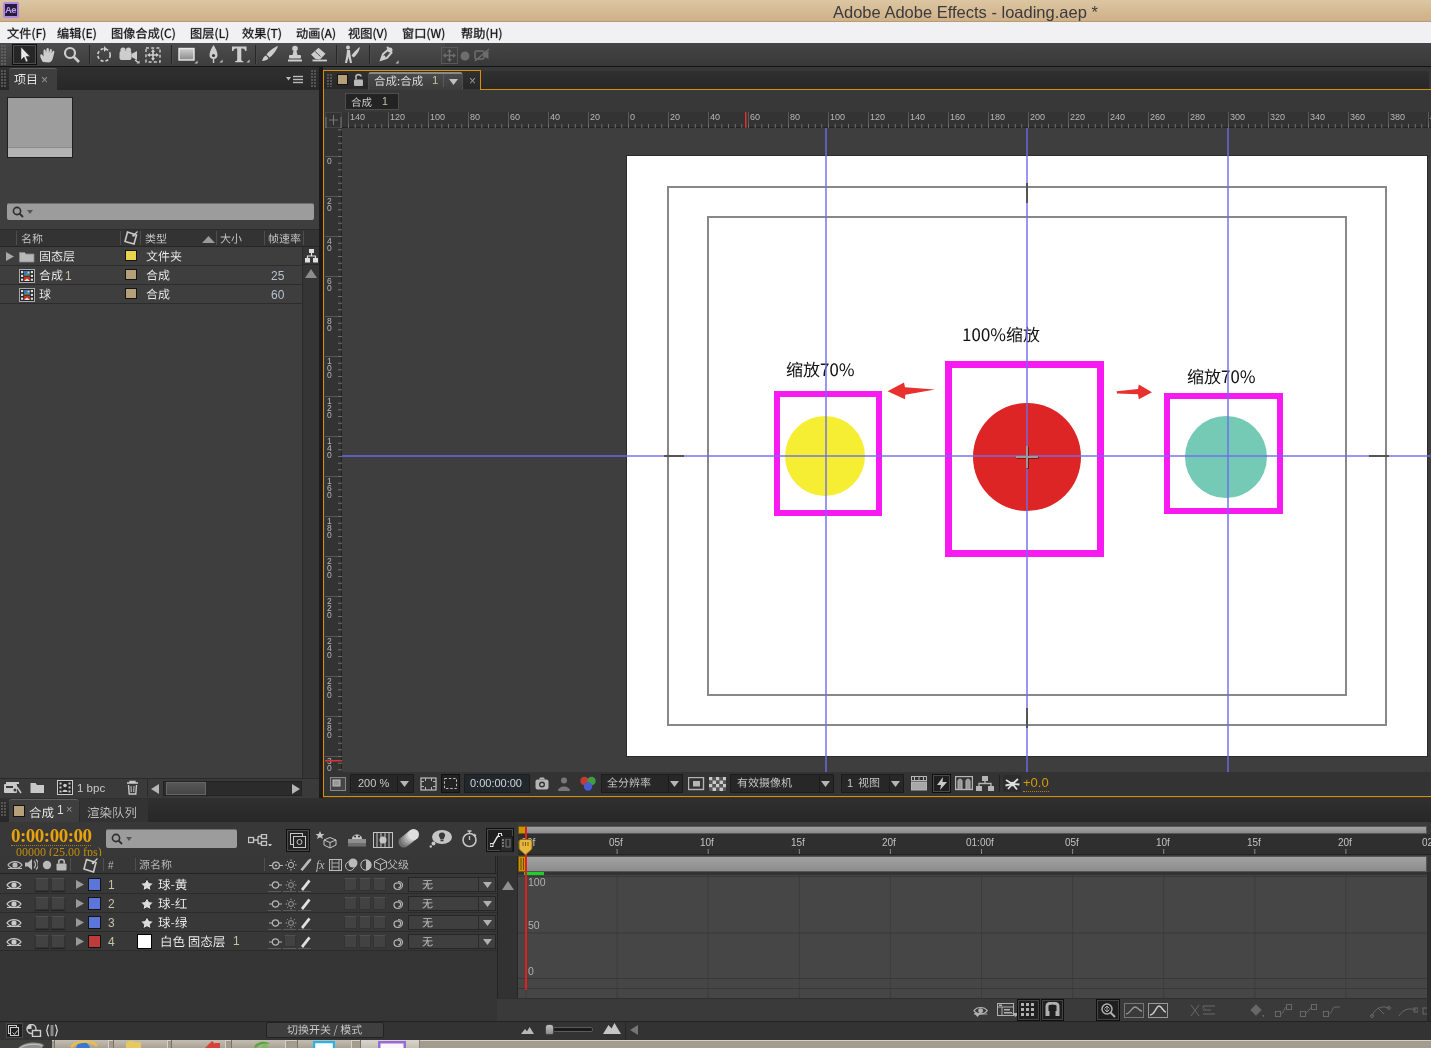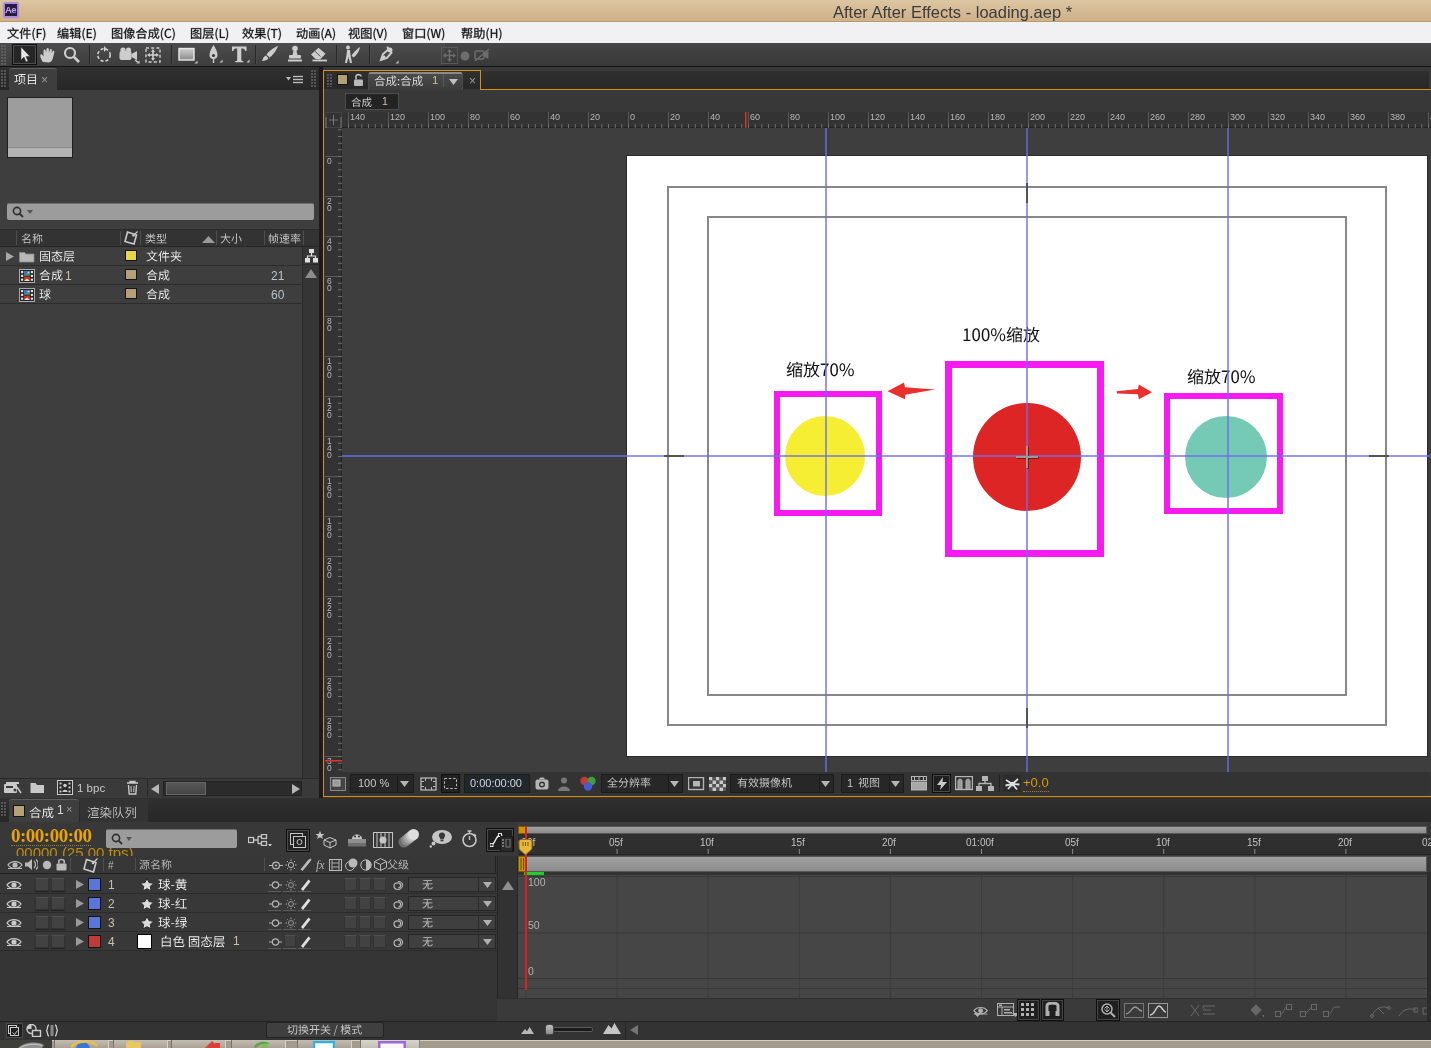--- a/index.html
+++ b/index.html
@@ -1,20 +1,20 @@
 <!DOCTYPE html>
 <html><head><meta charset="utf-8"><style>
 html,body{margin:0;padding:0}
 body{font-family:"Liberation Sans",sans-serif;width:1431px;height:1048px;position:relative;overflow:hidden;background:#1d1d1d}
 div{box-sizing:border-box}
 </style></head><body>
 <div style="position:absolute;left:0px;top:0px;width:1431px;height:22px;background:linear-gradient(#dcc6a2,#cfb088);border-bottom:1px solid #b89c74"></div>
 <div style="position:absolute;left:3px;top:2px;width:16px;height:16px;background:#261c3e;border:2px solid #b08ae0;border-radius:2px"></div>
 <div style="position:absolute;left:5px;top:4px;font-size:9.5px;color:#c0a2ee;white-space:nowrap;font-weight:bold;letter-spacing:-0.5px">Ae</div>
-<div style="position:absolute;left:833px;top:3px;font-size:16.5px;color:#3b3b3b;white-space:nowrap;">After After Effects - loading.aep *</div>
+<div style="position:absolute;left:833px;top:3px;font-size:16.5px;color:#3b3b3b;white-space:nowrap;">Adobe Adobe Effects - loading.aep *</div>
 <div style="position:absolute;left:0px;top:22px;width:1431px;height:21px;background:#f1f1f3"></div>
 <svg style="position:absolute;left:7px;top:24.6px;overflow:visible" width="41" height="18">
     <g transform="translate(0,12.9)">
       <path d="M5.2 -10.0C5.5 -9.4 5.9 -8.6 6.1 -8.1L7.1 -8.5C6.9 -9.0 6.5 -9.7 6.1 -10.3ZM0.6 -8.1V-7.2H2.5C3.2 -5.3 4.2 -3.7 5.5 -2.4C4.1 -1.3 2.5 -0.5 0.4 0.1C0.6 0.3 0.9 0.7 1.0 1.0C3.0 0.3 4.7 -0.6 6.1 -1.8C7.5 -0.6 9.2 0.3 11.2 0.9C11.3 0.6 11.6 0.2 11.8 0.0C9.8 -0.4 8.2 -1.3 6.8 -2.5C8.1 -3.7 9.0 -5.3 9.7 -7.2H11.6V-8.1ZM6.1 -3.1C5.0 -4.2 4.1 -5.6 3.5 -7.2H8.7C8.1 -5.6 7.2 -4.2 6.1 -3.1Z M16.1 -4.2V-3.3H19.6V1.0H20.5V-3.3H23.8V-4.2H20.5V-6.9H23.3V-7.7H20.5V-10.1H19.6V-7.7H17.9C18.1 -8.3 18.2 -8.9 18.3 -9.5L17.5 -9.6C17.2 -8.0 16.7 -6.5 16.0 -5.5C16.2 -5.3 16.6 -5.1 16.8 -5.0C17.1 -5.5 17.4 -6.1 17.6 -6.9H19.6V-4.2ZM15.5 -10.2C14.8 -8.4 13.7 -6.5 12.6 -5.3C12.7 -5.1 13.0 -4.6 13.1 -4.4C13.5 -4.8 13.9 -5.3 14.2 -5.9V1.0H15.1V-7.3C15.6 -8.1 16.0 -9.0 16.3 -9.9Z M27.3 2.4 28.0 2.1C26.9 0.4 26.4 -1.7 26.4 -3.8C26.4 -5.9 26.9 -7.9 28.0 -9.7L27.3 -10.0C26.2 -8.1 25.5 -6.2 25.5 -3.8C25.5 -1.4 26.2 0.6 27.3 2.4Z M29.8 0.0H30.9V-4.0H34.3V-5.0H30.9V-8.0H34.9V-8.9H29.8Z M36.5 2.4C37.6 0.6 38.3 -1.4 38.3 -3.8C38.3 -6.2 37.6 -8.1 36.5 -10.0L35.8 -9.7C36.8 -7.9 37.3 -5.9 37.3 -3.8C37.3 -1.7 36.8 0.4 35.8 2.1Z" fill="#141414" stroke="#141414" stroke-width="0.3"></path>
     </g>
   </svg>
 <svg style="position:absolute;left:57px;top:24.6px;overflow:visible" width="41" height="18">
     <g transform="translate(0,12.9)">
       <path d="M0.5 -0.7 0.7 0.2C1.7 -0.2 3.0 -0.7 4.2 -1.3L4.1 -2.0C2.7 -1.5 1.4 -1.0 0.5 -0.7ZM0.7 -5.2C0.9 -5.2 1.2 -5.3 2.5 -5.5C2.0 -4.7 1.6 -4.1 1.4 -3.9C1.1 -3.4 0.8 -3.1 0.5 -3.0C0.6 -2.8 0.8 -2.4 0.8 -2.2C1.1 -2.4 1.4 -2.5 4.1 -3.1C4.1 -3.3 4.1 -3.6 4.1 -3.9L2.0 -3.4C2.9 -4.6 3.7 -5.9 4.4 -7.3L3.7 -7.7C3.5 -7.2 3.2 -6.8 3.0 -6.3L1.6 -6.2C2.3 -7.2 3.0 -8.6 3.5 -9.9L2.6 -10.2C2.2 -8.8 1.4 -7.2 1.1 -6.8C0.9 -6.3 0.7 -6.1 0.5 -6.0C0.6 -5.8 0.7 -5.3 0.7 -5.2ZM7.6 -4.3V-2.5H6.6V-4.3ZM8.2 -4.3H9.1V-2.5H8.2ZM5.9 -5.0V0.9H6.6V-1.7H7.6V0.6H8.2V-1.7H9.1V0.6H9.7V-1.7H10.6V0.1C10.6 0.2 10.6 0.2 10.5 0.2C10.4 0.2 10.2 0.2 9.9 0.2C10.0 0.4 10.1 0.7 10.1 0.9C10.6 0.9 10.9 0.9 11.1 0.8C11.3 0.6 11.3 0.4 11.3 0.1V-5.0L10.6 -5.0ZM9.7 -4.3H10.6V-2.5H9.7ZM7.4 -10.1C7.6 -9.7 7.8 -9.3 7.9 -8.9H5.1V-6.3C5.1 -4.4 4.9 -1.7 3.8 0.3C4.0 0.3 4.4 0.6 4.5 0.8C5.7 -1.2 5.9 -4.1 5.9 -6.1H11.2V-8.9H8.9C8.7 -9.3 8.5 -9.9 8.2 -10.3ZM5.9 -8.1H10.4V-6.8H5.9Z M18.9 -9.2H22.2V-7.9H18.9ZM18.1 -9.9V-7.2H23.1V-9.9ZM13.2 -4.1C13.3 -4.1 13.7 -4.2 14.1 -4.2H15.2V-2.5L12.7 -2.0L12.9 -1.1L15.2 -1.6V0.9H16.0V-1.8L17.4 -2.1L17.4 -2.9L16.0 -2.6V-4.2H17.1V-5.1H16.0V-6.9H15.2V-5.1H14.0C14.3 -5.9 14.7 -6.9 15.0 -7.9H17.2V-8.8H15.2C15.3 -9.2 15.4 -9.7 15.5 -10.1L14.6 -10.2C14.5 -9.8 14.4 -9.3 14.3 -8.8H12.8V-7.9H14.1C13.9 -7.0 13.6 -6.1 13.5 -5.8C13.3 -5.3 13.1 -4.9 12.9 -4.9C13.0 -4.6 13.1 -4.2 13.2 -4.1ZM22.1 -5.8V-4.7H19.0V-5.8ZM17.1 -0.9 17.2 -0.1 22.1 -0.5V1.0H23.0V-0.6L23.9 -0.6L23.9 -1.4L23.0 -1.3V-5.8H23.8V-6.5H17.4V-5.8H18.2V-1.0ZM22.1 -4.0V-3.0H19.0V-4.0ZM22.1 -2.3V-1.3L19.0 -1.0V-2.3Z M27.3 2.4 28.0 2.1C26.9 0.4 26.4 -1.7 26.4 -3.8C26.4 -5.9 26.9 -7.9 28.0 -9.7L27.3 -10.0C26.2 -8.1 25.5 -6.2 25.5 -3.8C25.5 -1.4 26.2 0.6 27.3 2.4Z M29.8 0.0H35.0V-1.0H30.9V-4.2H34.3V-5.2H30.9V-8.0H34.9V-8.9H29.8Z M36.9 2.4C38.0 0.6 38.7 -1.4 38.7 -3.8C38.7 -6.2 38.0 -8.1 36.9 -10.0L36.2 -9.7C37.3 -7.9 37.8 -5.9 37.8 -3.8C37.8 -1.7 37.3 0.4 36.2 2.1Z" fill="#141414" stroke="#141414" stroke-width="0.3"></path>
     </g>
@@ -297,21 +297,21 @@
       <path d="M6.2 -10.1C5.0 -8.3 2.8 -6.6 0.5 -5.7C0.7 -5.5 1.0 -5.2 1.1 -5.0C1.8 -5.2 2.4 -5.6 3.0 -5.9V-5.3H9.0V-6.1C9.7 -5.7 10.3 -5.4 11.0 -5.1C11.1 -5.4 11.4 -5.7 11.6 -5.9C9.7 -6.7 8.0 -7.7 6.6 -9.2L7.0 -9.7ZM3.3 -6.2C4.3 -6.8 5.3 -7.6 6.1 -8.5C7.0 -7.6 7.9 -6.8 9.0 -6.2ZM2.4 -3.9V0.9H3.3V0.3H8.9V0.9H9.8V-3.9ZM3.3 -0.6V-3.1H8.9V-0.6Z M18.5 -10.1C18.5 -9.4 18.6 -8.7 18.6 -8.0H13.5V-4.7C13.5 -3.1 13.4 -1.0 12.4 0.4C12.6 0.6 13.0 0.9 13.2 1.0C14.3 -0.5 14.5 -3.0 14.5 -4.7V-4.7H16.7C16.6 -2.7 16.6 -1.9 16.4 -1.7C16.3 -1.6 16.2 -1.6 16.0 -1.6C15.8 -1.6 15.3 -1.6 14.7 -1.7C14.9 -1.4 15.0 -1.1 15.0 -0.8C15.6 -0.8 16.1 -0.8 16.5 -0.8C16.8 -0.8 17.0 -0.9 17.2 -1.2C17.4 -1.5 17.5 -2.5 17.5 -5.2C17.5 -5.3 17.6 -5.6 17.6 -5.6H14.5V-7.2H18.6C18.8 -5.2 19.1 -3.4 19.5 -2.1C18.7 -1.2 17.8 -0.4 16.8 0.2C16.9 0.3 17.3 0.7 17.4 0.9C18.3 0.3 19.2 -0.3 19.9 -1.1C20.4 0.1 21.2 0.9 22.1 0.9C23.0 0.9 23.4 0.3 23.5 -1.8C23.3 -1.9 22.9 -2.1 22.7 -2.3C22.7 -0.7 22.5 -0.0 22.2 -0.0C21.6 -0.0 21.0 -0.7 20.6 -1.9C21.5 -3.1 22.2 -4.4 22.7 -6.0L21.8 -6.2C21.4 -5.0 20.9 -3.9 20.2 -3.0C19.9 -4.1 19.7 -5.6 19.6 -7.2H23.4V-8.0H19.5C19.5 -8.7 19.5 -9.4 19.5 -10.1ZM20.1 -9.5C20.8 -9.1 21.7 -8.5 22.2 -8.0L22.8 -8.7C22.3 -9.1 21.3 -9.7 20.6 -10.0Z" fill="#ececec"></path>
     </g>
   </svg>
 <div style="position:absolute;left:65px;top:269px;font-size:12px;color:#c8c1a6;white-space:nowrap;">1</div>
 <div style="position:absolute;left:125px;top:269px;width:12px;height:11px;background:#b5a079;border:1px solid #141414"></div>
 <svg style="position:absolute;left:146px;top:267.3px;overflow:visible" width="26" height="18">
     <g transform="translate(0,12.7)">
       <path d="M6.2 -10.1C5.0 -8.3 2.8 -6.6 0.5 -5.7C0.7 -5.5 1.0 -5.2 1.1 -5.0C1.8 -5.2 2.4 -5.6 3.0 -5.9V-5.3H9.0V-6.1C9.7 -5.7 10.3 -5.4 11.0 -5.1C11.1 -5.4 11.4 -5.7 11.6 -5.9C9.7 -6.7 8.0 -7.7 6.6 -9.2L7.0 -9.7ZM3.3 -6.2C4.3 -6.8 5.3 -7.6 6.1 -8.5C7.0 -7.6 7.9 -6.8 9.0 -6.2ZM2.4 -3.9V0.9H3.3V0.3H8.9V0.9H9.8V-3.9ZM3.3 -0.6V-3.1H8.9V-0.6Z M18.5 -10.1C18.5 -9.4 18.6 -8.7 18.6 -8.0H13.5V-4.7C13.5 -3.1 13.4 -1.0 12.4 0.4C12.6 0.6 13.0 0.9 13.2 1.0C14.3 -0.5 14.5 -3.0 14.5 -4.7V-4.7H16.7C16.6 -2.7 16.6 -1.9 16.4 -1.7C16.3 -1.6 16.2 -1.6 16.0 -1.6C15.8 -1.6 15.3 -1.6 14.7 -1.7C14.9 -1.4 15.0 -1.1 15.0 -0.8C15.6 -0.8 16.1 -0.8 16.5 -0.8C16.8 -0.8 17.0 -0.9 17.2 -1.2C17.4 -1.5 17.5 -2.5 17.5 -5.2C17.5 -5.3 17.6 -5.6 17.6 -5.6H14.5V-7.2H18.6C18.8 -5.2 19.1 -3.4 19.5 -2.1C18.7 -1.2 17.8 -0.4 16.8 0.2C16.9 0.3 17.3 0.7 17.4 0.9C18.3 0.3 19.2 -0.3 19.9 -1.1C20.4 0.1 21.2 0.9 22.1 0.9C23.0 0.9 23.4 0.3 23.5 -1.8C23.3 -1.9 22.9 -2.1 22.7 -2.3C22.7 -0.7 22.5 -0.0 22.2 -0.0C21.6 -0.0 21.0 -0.7 20.6 -1.9C21.5 -3.1 22.2 -4.4 22.7 -6.0L21.8 -6.2C21.4 -5.0 20.9 -3.9 20.2 -3.0C19.9 -4.1 19.7 -5.6 19.6 -7.2H23.4V-8.0H19.5C19.5 -8.7 19.5 -9.4 19.5 -10.1ZM20.1 -9.5C20.8 -9.1 21.7 -8.5 22.2 -8.0L22.8 -8.7C22.3 -9.1 21.3 -9.7 20.6 -10.0Z" fill="#ececec"></path>
     </g>
   </svg>
-<div style="position:absolute;left:271px;top:269px;font-size:12px;color:#b9c2cc;white-space:nowrap;">21</div>
+<div style="position:absolute;left:271px;top:269px;font-size:12px;color:#b9c2cc;white-space:nowrap;">25</div>
 <svg style="position:absolute;left:19px;top:288px;" width="16" height="14">
     <rect x="0.5" y="0.5" width="15" height="13" fill="#262626" stroke="#aaa"></rect>
     <rect x="2" y="2" width="2.2" height="2.2" fill="#ddd"></rect>
     <rect x="2" y="5.8" width="2.2" height="2.2" fill="#ddd"></rect>
     <rect x="2" y="9.6" width="2.2" height="2.2" fill="#ddd"></rect>
     <rect x="11.8" y="2" width="2.2" height="2.2" fill="#ddd"></rect>
     <rect x="11.8" y="5.8" width="2.2" height="2.2" fill="#ddd"></rect>
     <rect x="11.8" y="9.6" width="2.2" height="2.2" fill="#ddd"></rect>
     <rect x="5" y="2" width="6" height="4.5" fill="#3a6fd8"></rect>
     <path d="M5 6.5 L8 4 L11 6.5 Z" fill="#48a048"></path>
@@ -861,21 +861,21 @@
     <g transform="translate(0,18.0)">
       <path d="M0.7 -0.9 1.1 0.3C2.5 -0.2 4.3 -1.0 6.1 -1.6L5.8 -2.7C3.9 -2.0 2.0 -1.3 0.7 -0.9ZM1.1 -7.2C1.3 -7.3 1.7 -7.4 3.5 -7.6C2.9 -6.5 2.3 -5.6 2.0 -5.3C1.5 -4.7 1.1 -4.2 0.8 -4.2C0.9 -3.9 1.1 -3.3 1.2 -3.1C1.5 -3.3 2.0 -3.5 5.4 -4.3L5.4 -4.9V-5.4L2.9 -4.8C4.0 -6.3 5.2 -8.1 6.1 -10.0L5.1 -10.5C4.8 -9.9 4.5 -9.3 4.2 -8.7L2.3 -8.6C3.3 -10.0 4.2 -11.9 5.0 -13.7L3.9 -14.2C3.2 -12.2 2.0 -10.0 1.6 -9.4C1.3 -8.8 1.0 -8.4 0.7 -8.3C0.8 -8.0 1.0 -7.4 1.1 -7.2ZM8.0 -10.4C7.6 -8.6 6.6 -6.4 5.4 -4.9C5.6 -4.7 5.9 -4.4 6.0 -4.1C6.4 -4.5 6.8 -5.0 7.1 -5.5V1.4H8.2V-7.6C8.6 -8.4 8.9 -9.3 9.2 -10.1ZM9.6 -6.9V1.3H10.7V0.5H14.5V1.3H15.7V-6.9H12.6L13.1 -8.6H15.9V-9.6H9.3V-8.6H11.8C11.7 -8.0 11.6 -7.4 11.4 -6.9ZM10.0 -14.0C10.3 -13.6 10.5 -13.1 10.7 -12.6H6.3V-9.9H7.4V-11.6H14.9V-10.1H16.2V-12.6H12.0C11.8 -13.1 11.4 -13.8 11.1 -14.3ZM10.7 -2.7H14.5V-0.5H10.7ZM10.7 -3.8V-5.8H14.5V-3.8Z M20.5 -14.0C20.8 -13.3 21.2 -12.3 21.4 -11.7L22.5 -12.1C22.4 -12.6 22.0 -13.6 21.6 -14.3ZM17.7 -11.5V-10.3H19.8V-6.8C19.8 -4.4 19.5 -1.7 17.4 0.5C17.7 0.7 18.2 1.1 18.4 1.3C20.6 -1.1 21.0 -4.0 21.0 -6.8V-6.9H23.3C23.2 -2.2 23.1 -0.6 22.8 -0.2C22.7 0.0 22.5 0.1 22.3 0.1C22.0 0.1 21.4 0.1 20.7 -0.0C20.8 0.3 21.0 0.8 21.0 1.2C21.7 1.2 22.4 1.2 22.8 1.2C23.3 1.1 23.6 1.0 23.9 0.6C24.3 0.0 24.4 -1.9 24.5 -7.5C24.5 -7.7 24.5 -8.1 24.5 -8.1H21.0V-10.3H25.3V-11.5ZM27.6 -9.9H30.8C30.5 -7.8 30.0 -5.9 29.2 -4.4C28.4 -5.9 27.9 -7.8 27.6 -9.8ZM27.4 -14.3C26.9 -11.4 26.0 -8.5 24.6 -6.7C24.9 -6.5 25.3 -6.0 25.6 -5.7C26.0 -6.4 26.4 -7.1 26.8 -7.9C27.2 -6.1 27.7 -4.5 28.4 -3.1C27.4 -1.7 26.1 -0.5 24.3 0.3C24.6 0.5 25.0 1.1 25.1 1.4C26.8 0.5 28.1 -0.6 29.1 -1.9C30.0 -0.5 31.2 0.6 32.6 1.3C32.8 1.0 33.2 0.5 33.5 0.2C32.0 -0.5 30.8 -1.6 29.9 -3.1C31.0 -4.9 31.7 -7.2 32.1 -9.9H33.4V-11.1H28.0C28.3 -12.1 28.5 -13.1 28.7 -14.1Z M37.4 0.0H39.0C39.2 -4.9 39.7 -7.8 42.6 -11.5V-12.5H34.8V-11.1H40.9C38.4 -7.7 37.6 -4.7 37.4 0.0Z M48.2 0.2C50.5 0.2 52.0 -1.9 52.0 -6.3C52.0 -10.6 50.5 -12.7 48.2 -12.7C45.8 -12.7 44.3 -10.6 44.3 -6.3C44.3 -1.9 45.8 0.2 48.2 0.2ZM48.2 -1.0C46.8 -1.0 45.8 -2.6 45.8 -6.3C45.8 -9.9 46.8 -11.5 48.2 -11.5C49.6 -11.5 50.5 -9.9 50.5 -6.3C50.5 -2.6 49.6 -1.0 48.2 -1.0Z M56.4 -4.8C58.1 -4.8 59.2 -6.3 59.2 -8.8C59.2 -11.3 58.1 -12.7 56.4 -12.7C54.7 -12.7 53.5 -11.3 53.5 -8.8C53.5 -6.3 54.7 -4.8 56.4 -4.8ZM56.4 -5.8C55.4 -5.8 54.7 -6.8 54.7 -8.8C54.7 -10.8 55.4 -11.7 56.4 -11.7C57.3 -11.7 58.0 -10.8 58.0 -8.8C58.0 -6.8 57.3 -5.8 56.4 -5.8ZM56.7 0.2H57.8L64.7 -12.7H63.6ZM65.0 0.2C66.7 0.2 67.9 -1.2 67.9 -3.7C67.9 -6.2 66.7 -7.6 65.0 -7.6C63.3 -7.6 62.2 -6.2 62.2 -3.7C62.2 -1.2 63.3 0.2 65.0 0.2ZM65.0 -0.7C64.1 -0.7 63.4 -1.7 63.4 -3.7C63.4 -5.7 64.1 -6.7 65.0 -6.7C66.0 -6.7 66.7 -5.7 66.7 -3.7C66.7 -1.7 66.0 -0.7 65.0 -0.7Z" fill="#141414"></path>
     </g>
   </svg>
 <div style="position:absolute;left:324px;top:772px;width:1106px;height:25px;background:#333"></div>
 <svg style="position:absolute;left:330px;top:777px;" width="16" height="14">
     <rect x="0.5" y="0.5" width="15" height="13" fill="#444" stroke="#888"></rect>
     <rect x="3" y="3" width="7" height="6" fill="#999" stroke="#bbb"></rect>
   </svg>
 <div style="position:absolute;left:350px;top:774px;width:48px;height:19px;background:#272727;border:1px solid #1c1c1c;color:#c9c9c9;font-size:11px"></div>
-<div style="position:absolute;left:358px;top:777px;font-size:11px;color:#c9c9c9;white-space:nowrap;">100 %</div>
+<div style="position:absolute;left:358px;top:777px;font-size:11px;color:#c9c9c9;white-space:nowrap;">200 %</div>
 <div style="position:absolute;left:397px;top:774px;width:17px;height:19px;background:#272727;border:1px solid #1c1c1c;color:#c9c9c9;font-size:11px"></div>
 <svg style="position:absolute;left:400px;top:781px;" width="10" height="6">
     <path d="M0 0 L9 0 L4.5 6 Z" fill="#b5b5b5"></path>
   </svg>
 <svg style="position:absolute;left:420px;top:777px;" width="18" height="15">
     <rect x="1" y="1" width="15" height="12" fill="none" stroke="#b5b5b5" stroke-width="1.3"></rect>
     <path d="M5.5 1 L5.5 4 M11.5 1 L11.5 4 M5.5 13 L5.5 10 M11.5 13 L11.5 10 M1 4.5 L4 4.5 M1 9.5 L4 9.5 M16 4.5 L13 4.5 M16 9.5 L13 9.5" stroke="#b5b5b5"></path>
   </svg>
 <div style="position:absolute;left:441px;top:774px;width:19px;height:19px;background:#222;border:1px solid #111"></div>
 <svg style="position:absolute;left:444px;top:778px;" width="13" height="11">
@@ -1015,21 +1015,21 @@
   </svg>
 <div style="position:absolute;left:57px;top:803px;font-size:12px;color:#dfdfd8;white-space:nowrap;">1</div>
 <div style="position:absolute;left:66px;top:803px;font-size:11px;color:#999;white-space:nowrap;">×</div>
 <div style="position:absolute;left:80px;top:799px;width:68px;height:23px;background:#333;border-radius:3px 3px 0 0"></div>
 <svg style="position:absolute;left:87px;top:803.8px;overflow:visible" width="52" height="19">
     <g transform="translate(0,13.2)">
       <path d="M5.1 -7.3V-6.5H10.5V-7.3ZM3.7 -0.2V0.7H12.0V-0.2ZM5.7 -3.0H9.8V-1.9H5.7ZM5.7 -4.9H9.8V-3.7H5.7ZM4.9 -5.6V-1.1H10.7V-5.6ZM1.1 -9.7C1.8 -9.3 2.8 -8.7 3.2 -8.2L3.8 -8.9C3.3 -9.4 2.4 -9.9 1.7 -10.3ZM0.5 -6.3C1.2 -6.0 2.2 -5.4 2.7 -4.9L3.2 -5.7C2.8 -6.1 1.8 -6.7 1.0 -7.0ZM0.9 0.2 1.7 0.8C2.4 -0.4 3.2 -1.9 3.8 -3.2L3.0 -3.8C2.4 -2.4 1.5 -0.8 0.9 0.2ZM7.1 -10.4C7.2 -10.0 7.4 -9.5 7.5 -9.1H4.0V-7.0H4.8V-8.3H10.8V-7.0H11.7V-9.1H8.5C8.4 -9.5 8.2 -10.1 8.0 -10.5Z M13.1 -8.0C13.8 -7.8 14.7 -7.4 15.2 -7.1L15.6 -7.8C15.1 -8.1 14.2 -8.4 13.5 -8.6ZM13.9 -9.8C14.6 -9.5 15.6 -9.1 16.1 -8.8L16.4 -9.5C16.0 -9.8 15.0 -10.2 14.3 -10.4ZM13.4 -4.8 14.1 -4.2C14.8 -4.9 15.5 -5.7 16.2 -6.5L15.6 -7.1C14.9 -6.2 14.0 -5.3 13.4 -4.8ZM18.3 -5.0V-3.6H13.2V-2.8H17.4C16.3 -1.6 14.6 -0.5 12.9 0.0C13.2 0.2 13.4 0.6 13.6 0.8C15.3 0.2 17.1 -1.1 18.3 -2.5V1.0H19.2V-2.5C20.4 -1.1 22.2 0.1 23.9 0.7C24.1 0.5 24.3 0.1 24.6 -0.1C22.9 -0.6 21.1 -1.6 20.0 -2.8H24.3V-3.6H19.2V-5.0ZM18.9 -10.5C18.9 -10.0 18.9 -9.5 18.9 -9.1H16.8V-8.3H18.7C18.3 -6.6 17.5 -5.6 15.9 -5.0C16.1 -4.9 16.4 -4.5 16.5 -4.3C18.3 -5.1 19.2 -6.3 19.6 -8.3H21.4V-6.0C21.4 -5.3 21.4 -5.1 21.6 -4.9C21.8 -4.7 22.1 -4.7 22.4 -4.7C22.6 -4.7 23.0 -4.7 23.2 -4.7C23.4 -4.7 23.7 -4.7 23.9 -4.8C24.1 -4.9 24.2 -5.0 24.3 -5.3C24.4 -5.5 24.4 -6.1 24.4 -6.7C24.2 -6.8 23.8 -6.9 23.6 -7.1C23.6 -6.5 23.6 -6.1 23.6 -5.9C23.6 -5.7 23.5 -5.6 23.4 -5.5C23.3 -5.5 23.2 -5.5 23.1 -5.5C22.9 -5.5 22.7 -5.5 22.6 -5.5C22.5 -5.5 22.4 -5.5 22.4 -5.5C22.3 -5.6 22.3 -5.7 22.3 -6.0V-9.1H19.8C19.8 -9.6 19.9 -10.0 19.9 -10.5Z M26.3 -10.0V1.0H27.1V-9.1H29.1C28.9 -8.3 28.5 -7.2 28.1 -6.3C29.0 -5.3 29.3 -4.5 29.3 -3.8C29.3 -3.4 29.2 -3.1 29.0 -2.9C28.9 -2.9 28.8 -2.8 28.6 -2.8C28.4 -2.8 28.1 -2.8 27.8 -2.8C28.0 -2.6 28.1 -2.2 28.1 -2.0C28.4 -1.9 28.7 -1.9 29.0 -2.0C29.2 -2.0 29.5 -2.1 29.7 -2.2C30.1 -2.5 30.2 -3.0 30.2 -3.7C30.2 -4.5 30.0 -5.4 29.0 -6.4C29.4 -7.4 29.9 -8.6 30.3 -9.6L29.7 -10.0L29.5 -10.0ZM32.8 -10.5C32.8 -6.2 32.8 -1.8 29.3 0.3C29.5 0.5 29.8 0.8 30.0 1.0C31.9 -0.2 32.8 -2.0 33.3 -4.1C33.8 -2.4 34.6 -0.2 36.5 1.0C36.6 0.8 36.9 0.5 37.2 0.3C34.4 -1.5 33.8 -5.5 33.6 -6.7C33.7 -7.9 33.7 -9.2 33.7 -10.5Z M45.5 -9.1V-2.1H46.5V-9.1ZM48.1 -10.4V-0.2C48.1 -0.0 48.0 0.1 47.8 0.1C47.6 0.1 47.0 0.1 46.3 0.0C46.4 0.3 46.6 0.7 46.6 1.0C47.6 1.0 48.2 0.9 48.5 0.8C48.9 0.6 49.0 0.4 49.0 -0.2V-10.4ZM39.8 -3.8C40.4 -3.3 41.2 -2.7 41.7 -2.3C40.8 -1.1 39.7 -0.2 38.5 0.3C38.7 0.5 38.9 0.8 39.0 1.1C41.7 -0.1 43.6 -2.6 44.3 -6.9L43.7 -7.1L43.5 -7.0H40.7C40.9 -7.6 41.1 -8.3 41.2 -8.9H44.6V-9.8H38.3V-8.9H40.3C39.9 -7.0 39.2 -5.2 38.2 -4.1C38.4 -3.9 38.7 -3.6 38.9 -3.5C39.5 -4.2 40.0 -5.1 40.4 -6.2H43.2C43.0 -5.0 42.6 -4.0 42.2 -3.1C41.7 -3.5 40.9 -4.1 40.3 -4.5Z" fill="#bdbdbd"></path>
     </g>
   </svg>
 <div style="position:absolute;left:11px;top:826px;font-size:19px;color:#e8a20c;white-space:nowrap;font-weight:bold;letter-spacing:-0.5px;border-bottom:1px dotted #b17d08;line-height:19px;font-family:'Liberation Serif',serif">0:00:00:00</div>
-<div style="position:absolute;left:16px;top:847px;font-size:15px;color:#c08c0c;white-space:nowrap;font-family:Liberation Sans, sans-serif;line-height:11px">00000 (25.00 fps)</div>
+<div style="position:absolute;left:16px;top:847px;font-size:12px;color:#c08c0c;white-space:nowrap;font-family:Liberation Serif, serif;line-height:11px">00000 (25.00 fps)</div>
 <div style="position:absolute;left:106px;top:829px;width:131px;height:19px;background:#9c9c9c;border-radius:2px;border-top:1px solid #6e6e6e"></div>
 <svg style="position:absolute;left:111px;top:833px;" width="24" height="12">
     <circle cx="5" cy="5" r="3.6" fill="none" stroke="#2e2e2e" stroke-width="1.6"></circle>
     <line x1="7.6" y1="7.6" x2="11" y2="11" stroke="#2e2e2e" stroke-width="1.8"></line>
     <path d="M15 4 L21 4 L18 8 Z" fill="#555"></path>
   </svg>
 <svg style="position:absolute;left:248px;top:834px;" width="26" height="12">
     <g stroke="#c5c5c5" stroke-width="1.3" fill="none">
       <rect x="0.5" y="3.5" width="5" height="5"></rect>
       <rect x="13.5" y="0.5" width="5" height="4"></rect>

